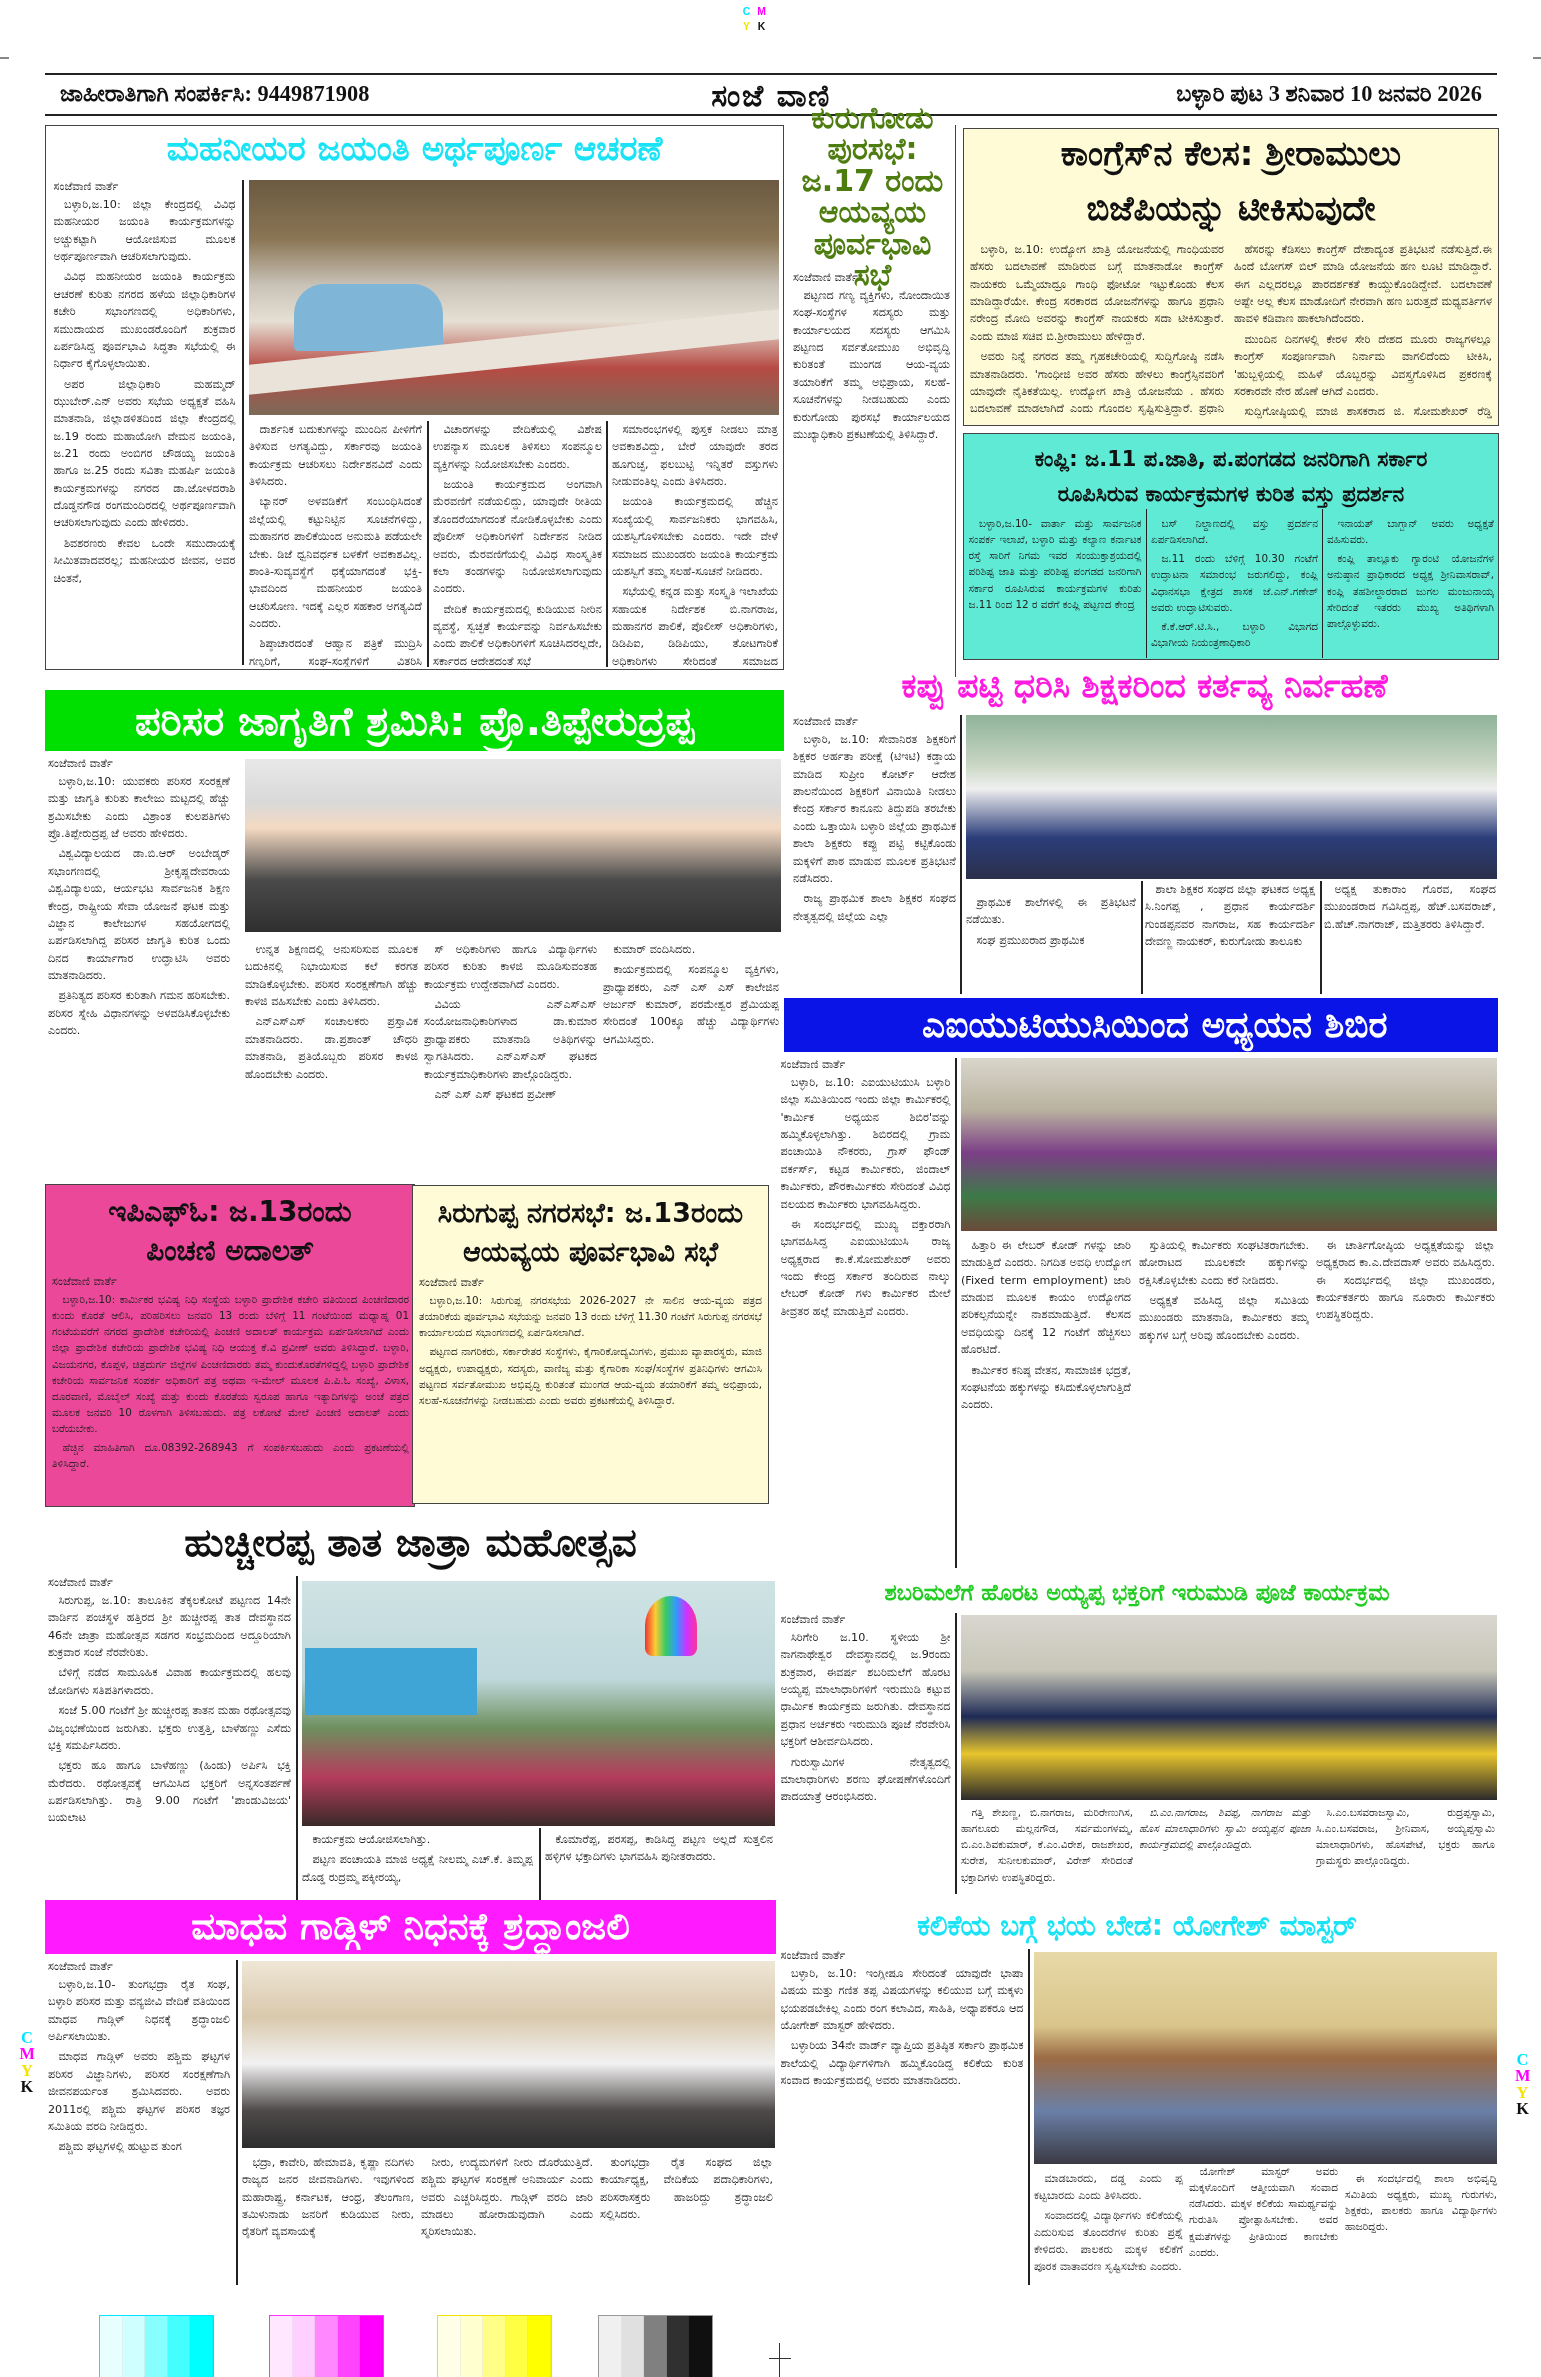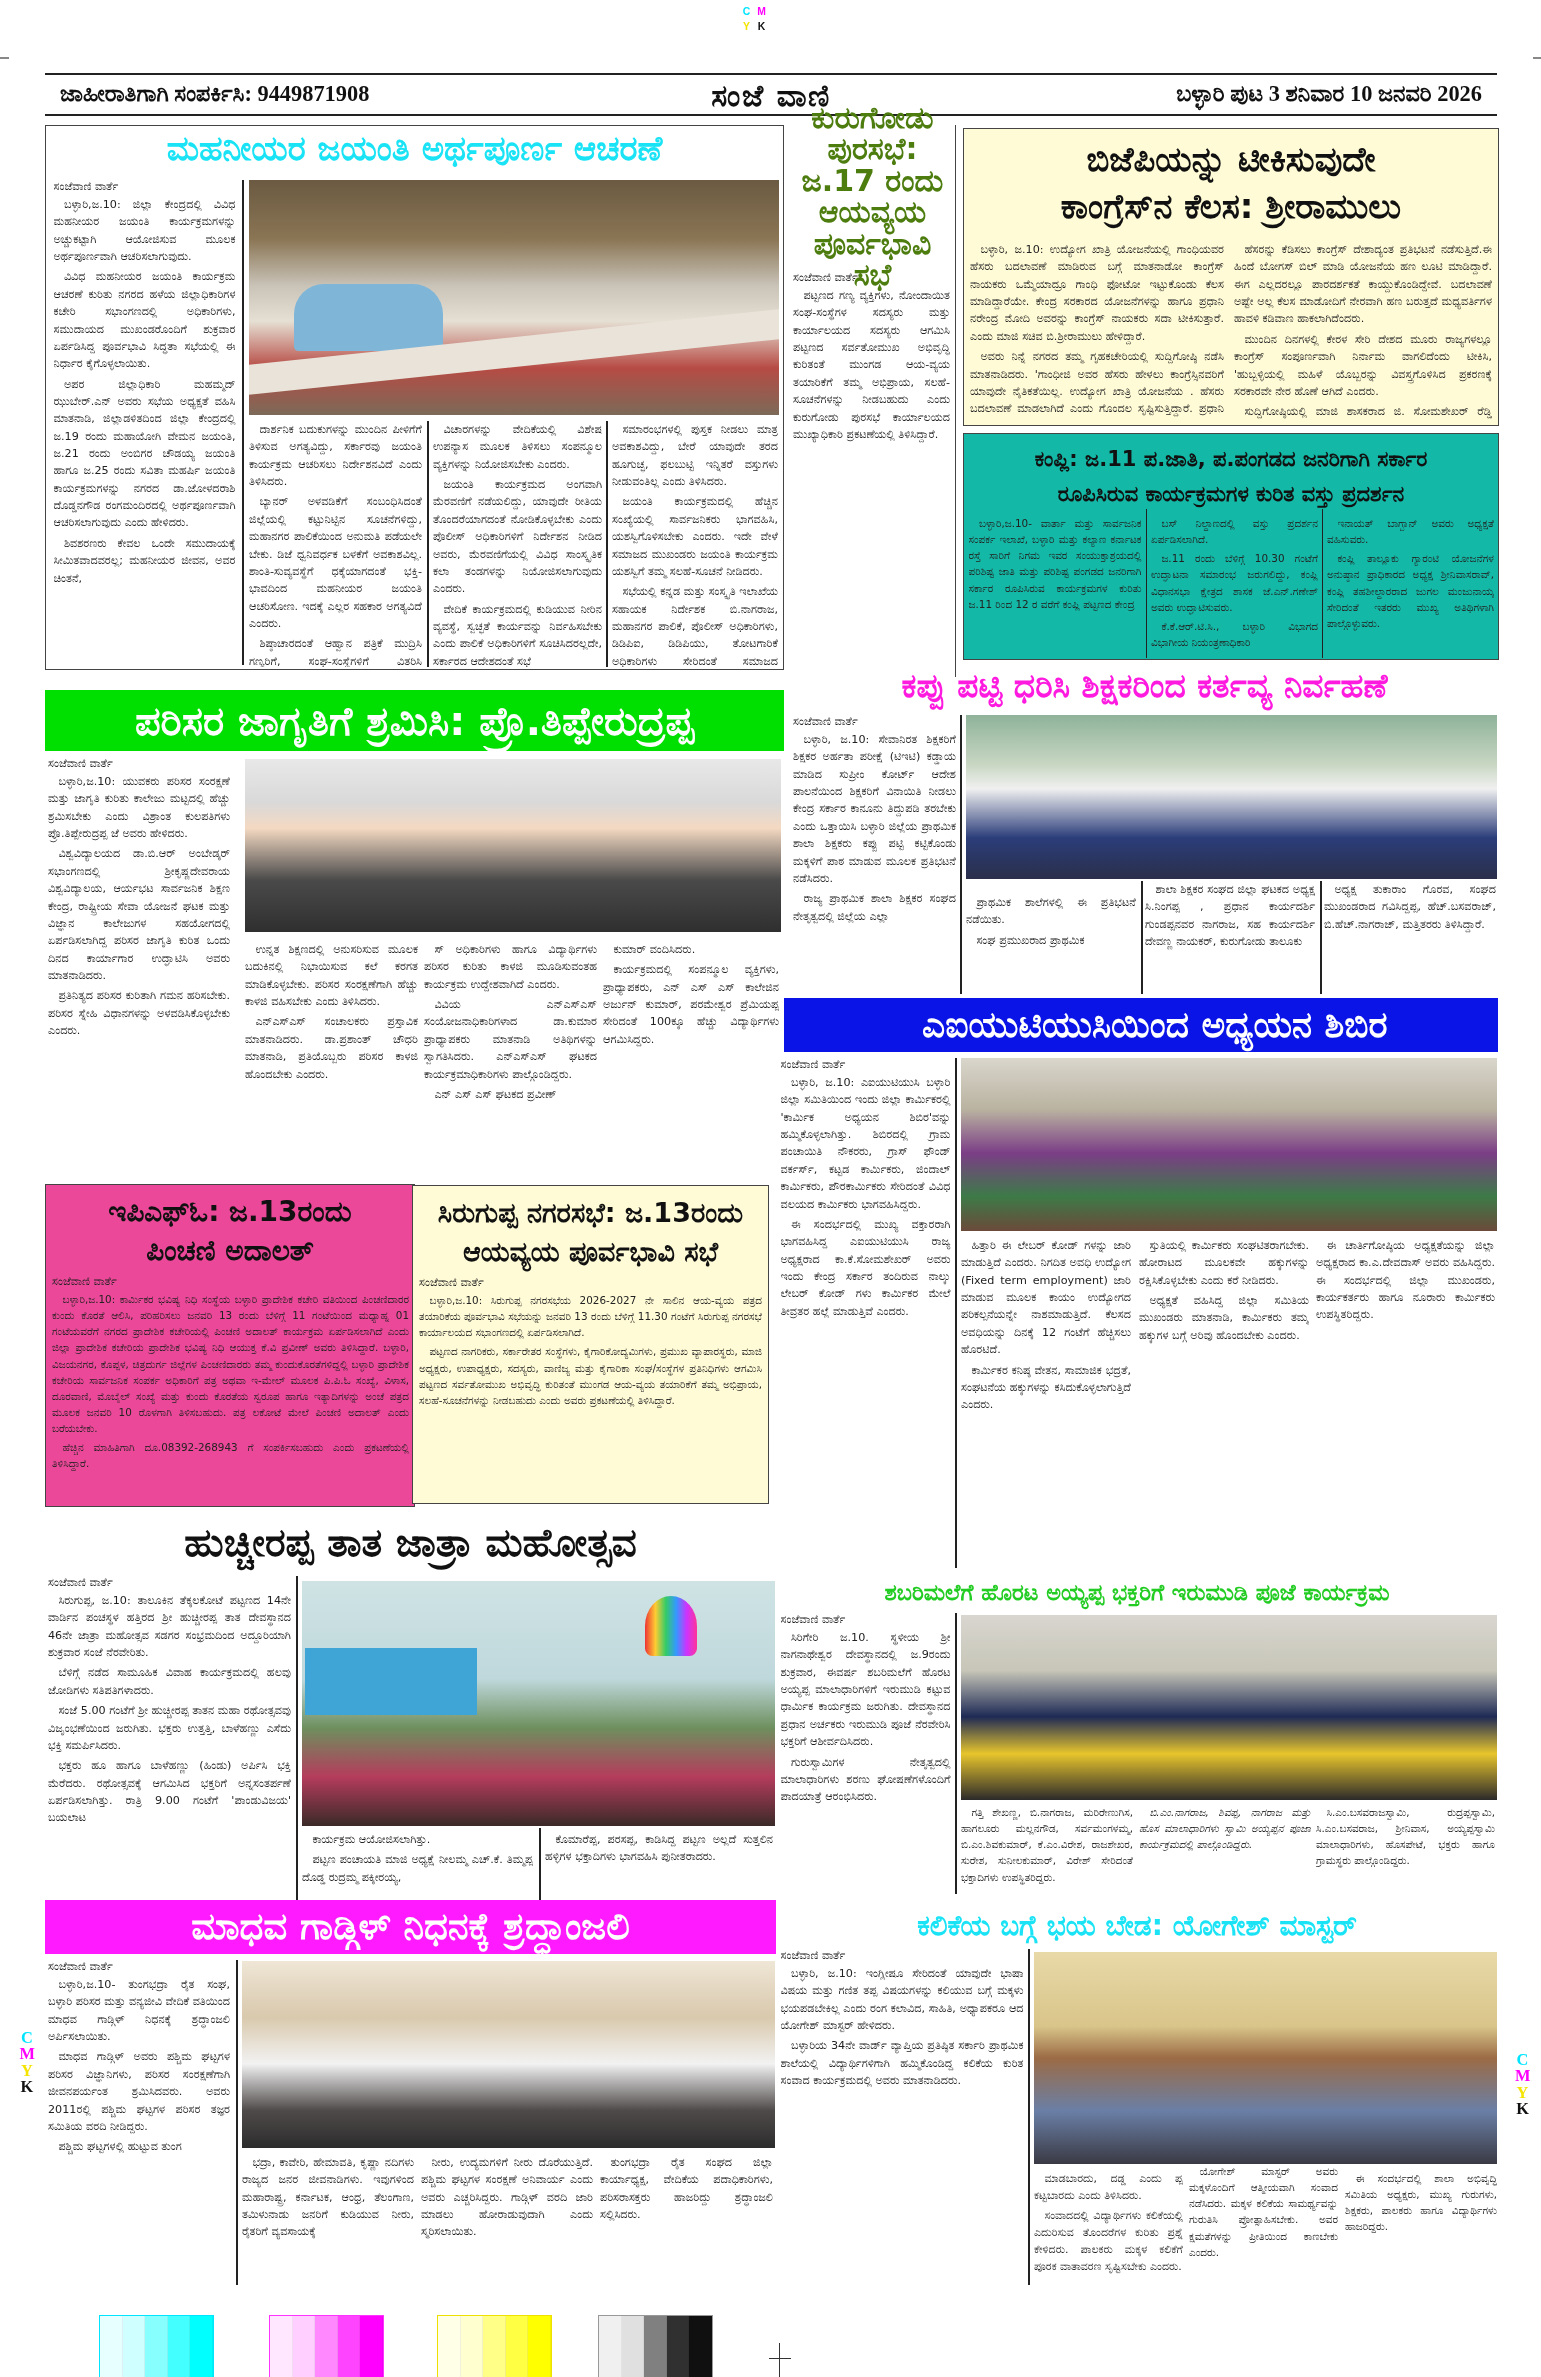--- a/index.html
+++ b/index.html
@@ -72,34 +72,34 @@
 
 <div class="abs" style="left:790px;top:125px;width:166px;height:552px;border-right:1.5px solid #444;">
   <div class="head" style="height:142px;font-size:30px;color:#4d7c0f;padding:0 3px;">ಕುರುಗೋಡು ಪುರಸಭೆ: ಜ.17 ರಂದು ಆಯವ್ಯಯ ಪೂರ್ವಭಾವಿ ಸಭೆ</div>
   <div class="col" style="left:3px;top:146px;width:157px;height:403px;">
     <div class="byline">ಸಂಜೆವಾಣಿ ವಾರ್ತೆ</div>
     <p>ಪಟ್ಟಣದ ಗಣ್ಯ ವ್ಯಕ್ತಿಗಳು, ನೋಂದಾಯಿತ ಸಂಘ-ಸಂಸ್ಥೆಗಳ ಸದಸ್ಯರು ಮತ್ತು ಕಾರ್ಯಾಲಯದ ಸದಸ್ಯರು ಆಗಮಿಸಿ ಪಟ್ಟಣದ ಸರ್ವತೋಮುಖ ಅಭಿವೃದ್ಧಿ ಕುರಿತಂತೆ ಮುಂಗಡ ಆಯ-ವ್ಯಯ ತಯಾರಿಕೆಗೆ ತಮ್ಮ ಅಭಿಪ್ರಾಯ, ಸಲಹೆ-ಸೂಚನೆಗಳನ್ನು ನೀಡಬಹುದು ಎಂದು ಕುರುಗೋಡು ಪುರಸಭೆ ಕಾರ್ಯಾಲಯದ ಮುಖ್ಯಾಧಿಕಾರಿ ಪ್ರಕಟಣೆಯಲ್ಲಿ ತಿಳಿಸಿದ್ದಾರೆ.</p>
   </div>
 </div>
 
 <div class="abs" style="left:963px;top:128px;width:536px;height:298px;background:#fffbd6;border:1.5px solid #444;">
+  <div class="head" style="height:49px;font-size:34px;color:#111;">ಕಾಂಗ್ರೆಸ್‌ನ ಕೆಲಸ: ಶ್ರೀರಾಮುಲು</div>
   <div class="head" style="height:46px;font-size:34px;color:#111;margin-top:7.5px;">ಬಿಜೆಪಿಯನ್ನು ಟೀಕಿಸುವುದೇ</div>
-  <div class="head" style="height:49px;font-size:34px;color:#111;">ಕಾಂಗ್ರೆಸ್‌ನ ಕೆಲಸ: ಶ್ರೀರಾಮುಲು</div>
   <div class="col" style="left:6px;top:112px;width:254px;height:181px;">
     <p>ಬಳ್ಳಾರಿ, ಜ.10: ಉದ್ಯೋಗ ಖಾತ್ರಿ ಯೋಜನೆಯಲ್ಲಿ ಗಾಂಧಿಯವರ ಹೆಸರು ಬದಲಾವಣೆ ಮಾಡಿರುವ ಬಗ್ಗೆ ಮಾತನಾಡೋ ಕಾಂಗ್ರೆಸ್ ನಾಯಕರು ಒಮ್ಮೆಯಾದ್ರೂ ಗಾಂಧಿ ಫೋಟೋ ಇಟ್ಟುಕೊಂಡು ಕೆಲಸ ಮಾಡಿದ್ದಾರೆಯೇ. ಕೇಂದ್ರ ಸರಕಾರದ ಯೋಜನೆಗಳನ್ನು ಹಾಗೂ ಪ್ರಧಾನಿ ನರೇಂದ್ರ ಮೋದಿ ಅವರನ್ನು ಕಾಂಗ್ರೆಸ್ ನಾಯಕರು ಸದಾ ಟೀಕಿಸುತ್ತಾರೆ. ಎಂದು ಮಾಜಿ ಸಚಿವ ಬಿ.ಶ್ರೀರಾಮುಲು ಹೇಳಿದ್ದಾರೆ.</p>
     <p>ಅವರು ನಿನ್ನೆ ನಗರದ ತಮ್ಮ ಗೃಹಕಚೇರಿಯಲ್ಲಿ ಸುದ್ದಿಗೋಷ್ಠಿ ನಡೆಸಿ ಮಾತನಾಡಿದರು. 'ಗಾಂಧೀಜಿ ಅವರ ಹೆಸರು ಹೇಳಲು ಕಾಂಗ್ರೆಸ್ಸಿನವರಿಗೆ ಯಾವುದೇ ನೈತಿಕತೆಯಿಲ್ಲ. ಉದ್ಯೋಗ ಖಾತ್ರಿ ಯೋಜನೆಯ . ಹೆಸರು ಬದಲಾವಣೆ ಮಾಡಲಾಗಿದೆ ಎಂದು ಗೊಂದಲ ಸೃಷ್ಟಿಸುತ್ತಿದ್ದಾರೆ. ಪ್ರಧಾನಿ ನರೇಂದ್ರ ಮೋದಿ ಅವರ</p>
   </div>
   <div class="col" style="left:270px;top:112px;width:258px;height:181px;">
     <p>ಹೆಸರನ್ನು ಕೆಡಿಸಲು ಕಾಂಗ್ರೆಸ್ ದೇಶಾದ್ಯಂತ ಪ್ರತಿಭಟನೆ ನಡೆಸುತ್ತಿದೆ.ಈ ಹಿಂದೆ ಬೋಗಸ್ ಬಿಲ್ ಮಾಡಿ ಯೋಜನೆಯ ಹಣ ಲೂಟಿ ಮಾಡಿದ್ದಾರೆ. ಈಗ ಎಲ್ಲದರಲ್ಲೂ ಪಾರದರ್ಶಕತೆ ಕಾಯ್ದುಕೊಂಡಿದ್ದೇವೆ. ಬದಲಾವಣೆ ಅಷ್ಟೇ ಅಲ್ಲ ಕೆಲಸ ಮಾಡೋದಿಗೆ ನೇರವಾಗಿ ಹಣ ಬರುತ್ತದೆ ಮಧ್ಯವರ್ತಿಗಳ ಹಾವಳಿ ಕಡಿವಾಣ ಹಾಕಲಾಗಿದೆಂದರು.</p>
     <p>ಮುಂದಿನ ದಿನಗಳಲ್ಲಿ ಕೇರಳ ಸೇರಿ ದೇಶದ ಮೂರು ರಾಜ್ಯಗಳಲ್ಲೂ ಕಾಂಗ್ರೆಸ್ ಸಂಪೂರ್ಣವಾಗಿ ನಿರ್ನಾಮ ವಾಗಲಿದೆಂದು ಟೀಕಿಸಿ, 'ಹುಬ್ಬಳ್ಳಿಯಲ್ಲಿ ಮಹಿಳೆ ಯೊಬ್ಬರನ್ನು ವಿವಸ್ತ್ರಗೊಳಿಸಿದ ಪ್ರಕರಣಕ್ಕೆ ಸರಕಾರವೇ ನೇರ ಹೊಣೆ ಆಗಿದೆ ಎಂದರು.</p>
     <p>ಸುದ್ದಿಗೋಷ್ಠಿಯಲ್ಲಿ ಮಾಜಿ ಶಾಸಕರಾದ ಜಿ. ಸೋಮಶೇಖರ್ ರೆಡ್ಡಿ ಮೊದಲಾದವರು ಇದ್ದರು.</p>
   </div>
 </div>
 
-<div class="abs" style="left:963px;top:433px;width:536px;height:227px;background:#14b8a6;border:1.5px solid #444;">
+<div class="abs" style="left:963px;top:433px;width:536px;height:227px;background:#5eead4;border:1.5px solid #444;">
   <div class="head" style="height:36px;font-size:21px;color:#111;margin-top:7.5px;">ಕಂಪ್ಲಿ: ಜ.11 ಪ.ಜಾತಿ, ಪ.ಪಂಗಡದ ಜನರಿಗಾಗಿ ಸರ್ಕಾರ</div>
   <div class="head" style="height:33px;font-size:21px;color:#111;">ರೂಪಿಸಿರುವ ಕಾರ್ಯಕ್ರಮಗಳ ಕುರಿತ ವಸ್ತು ಪ್ರದರ್ಶನ</div>
   <div class="col" style="left:4.5px;top:81px;width:173px;height:142px;font-size:10.4px;">
     <p>ಬಳ್ಳಾರಿ,ಜ.10- ವಾರ್ತಾ ಮತ್ತು ಸಾರ್ವಜನಿಕ ಸಂಪರ್ಕ ಇಲಾಖೆ, ಬಳ್ಳಾರಿ ಮತ್ತು ಕಲ್ಯಾಣ ಕರ್ನಾಟಕ ರಸ್ತೆ ಸಾರಿಗೆ ನಿಗಮ ಇವರ ಸಂಯುಕ್ತಾಶ್ರಯದಲ್ಲಿ ಪರಿಶಿಷ್ಟ ಜಾತಿ ಮತ್ತು ಪರಿಶಿಷ್ಟ ಪಂಗಡದ ಜನರಿಗಾಗಿ ಸರ್ಕಾರ ರೂಪಿಸಿರುವ ಕಾರ್ಯಕ್ರಮಗಳ ಕುರಿತು ಜ.11 ರಿಂದ 12 ರ ವರೆಗೆ ಕಂಪ್ಲಿ ಪಟ್ಟಣದ ಕೇಂದ್ರ</p>
   </div>
   <div class="vr" style="left:182px;top:75px;height:149px;width:0.7px;"></div>
   <div class="col" style="left:187px;top:81px;width:167px;height:142px;font-size:10.4px;">
     <p>ಬಸ್ ನಿಲ್ದಾಣದಲ್ಲಿ ವಸ್ತು ಪ್ರದರ್ಶನ ಏರ್ಪಡಿಸಲಾಗಿದೆ.</p>
     <p>ಜ.11 ರಂದು ಬೆಳಿಗ್ಗೆ 10.30 ಗಂಟೆಗೆ ಉದ್ಘಾಟನಾ ಸಮಾರಂಭ ಜರುಗಲಿದ್ದು, ಕಂಪ್ಲಿ ವಿಧಾನಸಭಾ ಕ್ಷೇತ್ರದ ಶಾಸಕ ಜೆ.ಎನ್.ಗಣೇಶ್ ಅವರು ಉದ್ಘಾಟಿಸುವರು.</p>
     <p>ಕೆ.ಕೆ.ಆರ್.ಟಿ.ಸಿ., ಬಳ್ಳಾರಿ ವಿಭಾಗದ ವಿಭಾಗೀಯ ನಿಯಂತ್ರಣಾಧಿಕಾರಿ</p>

